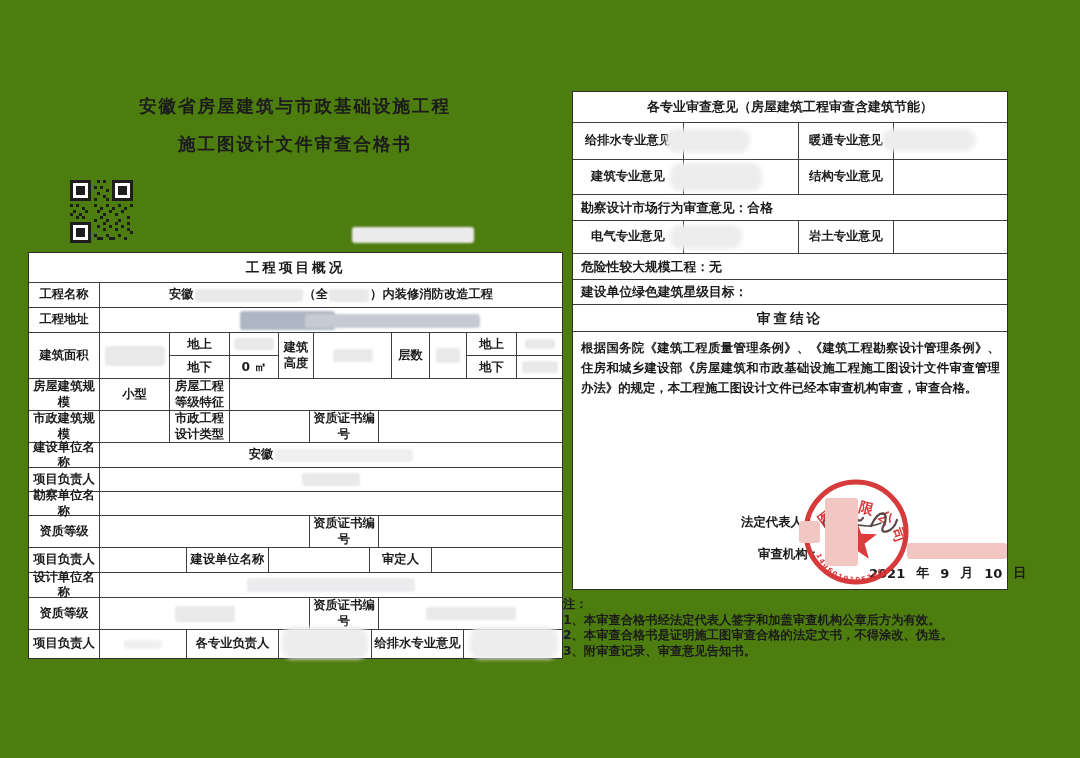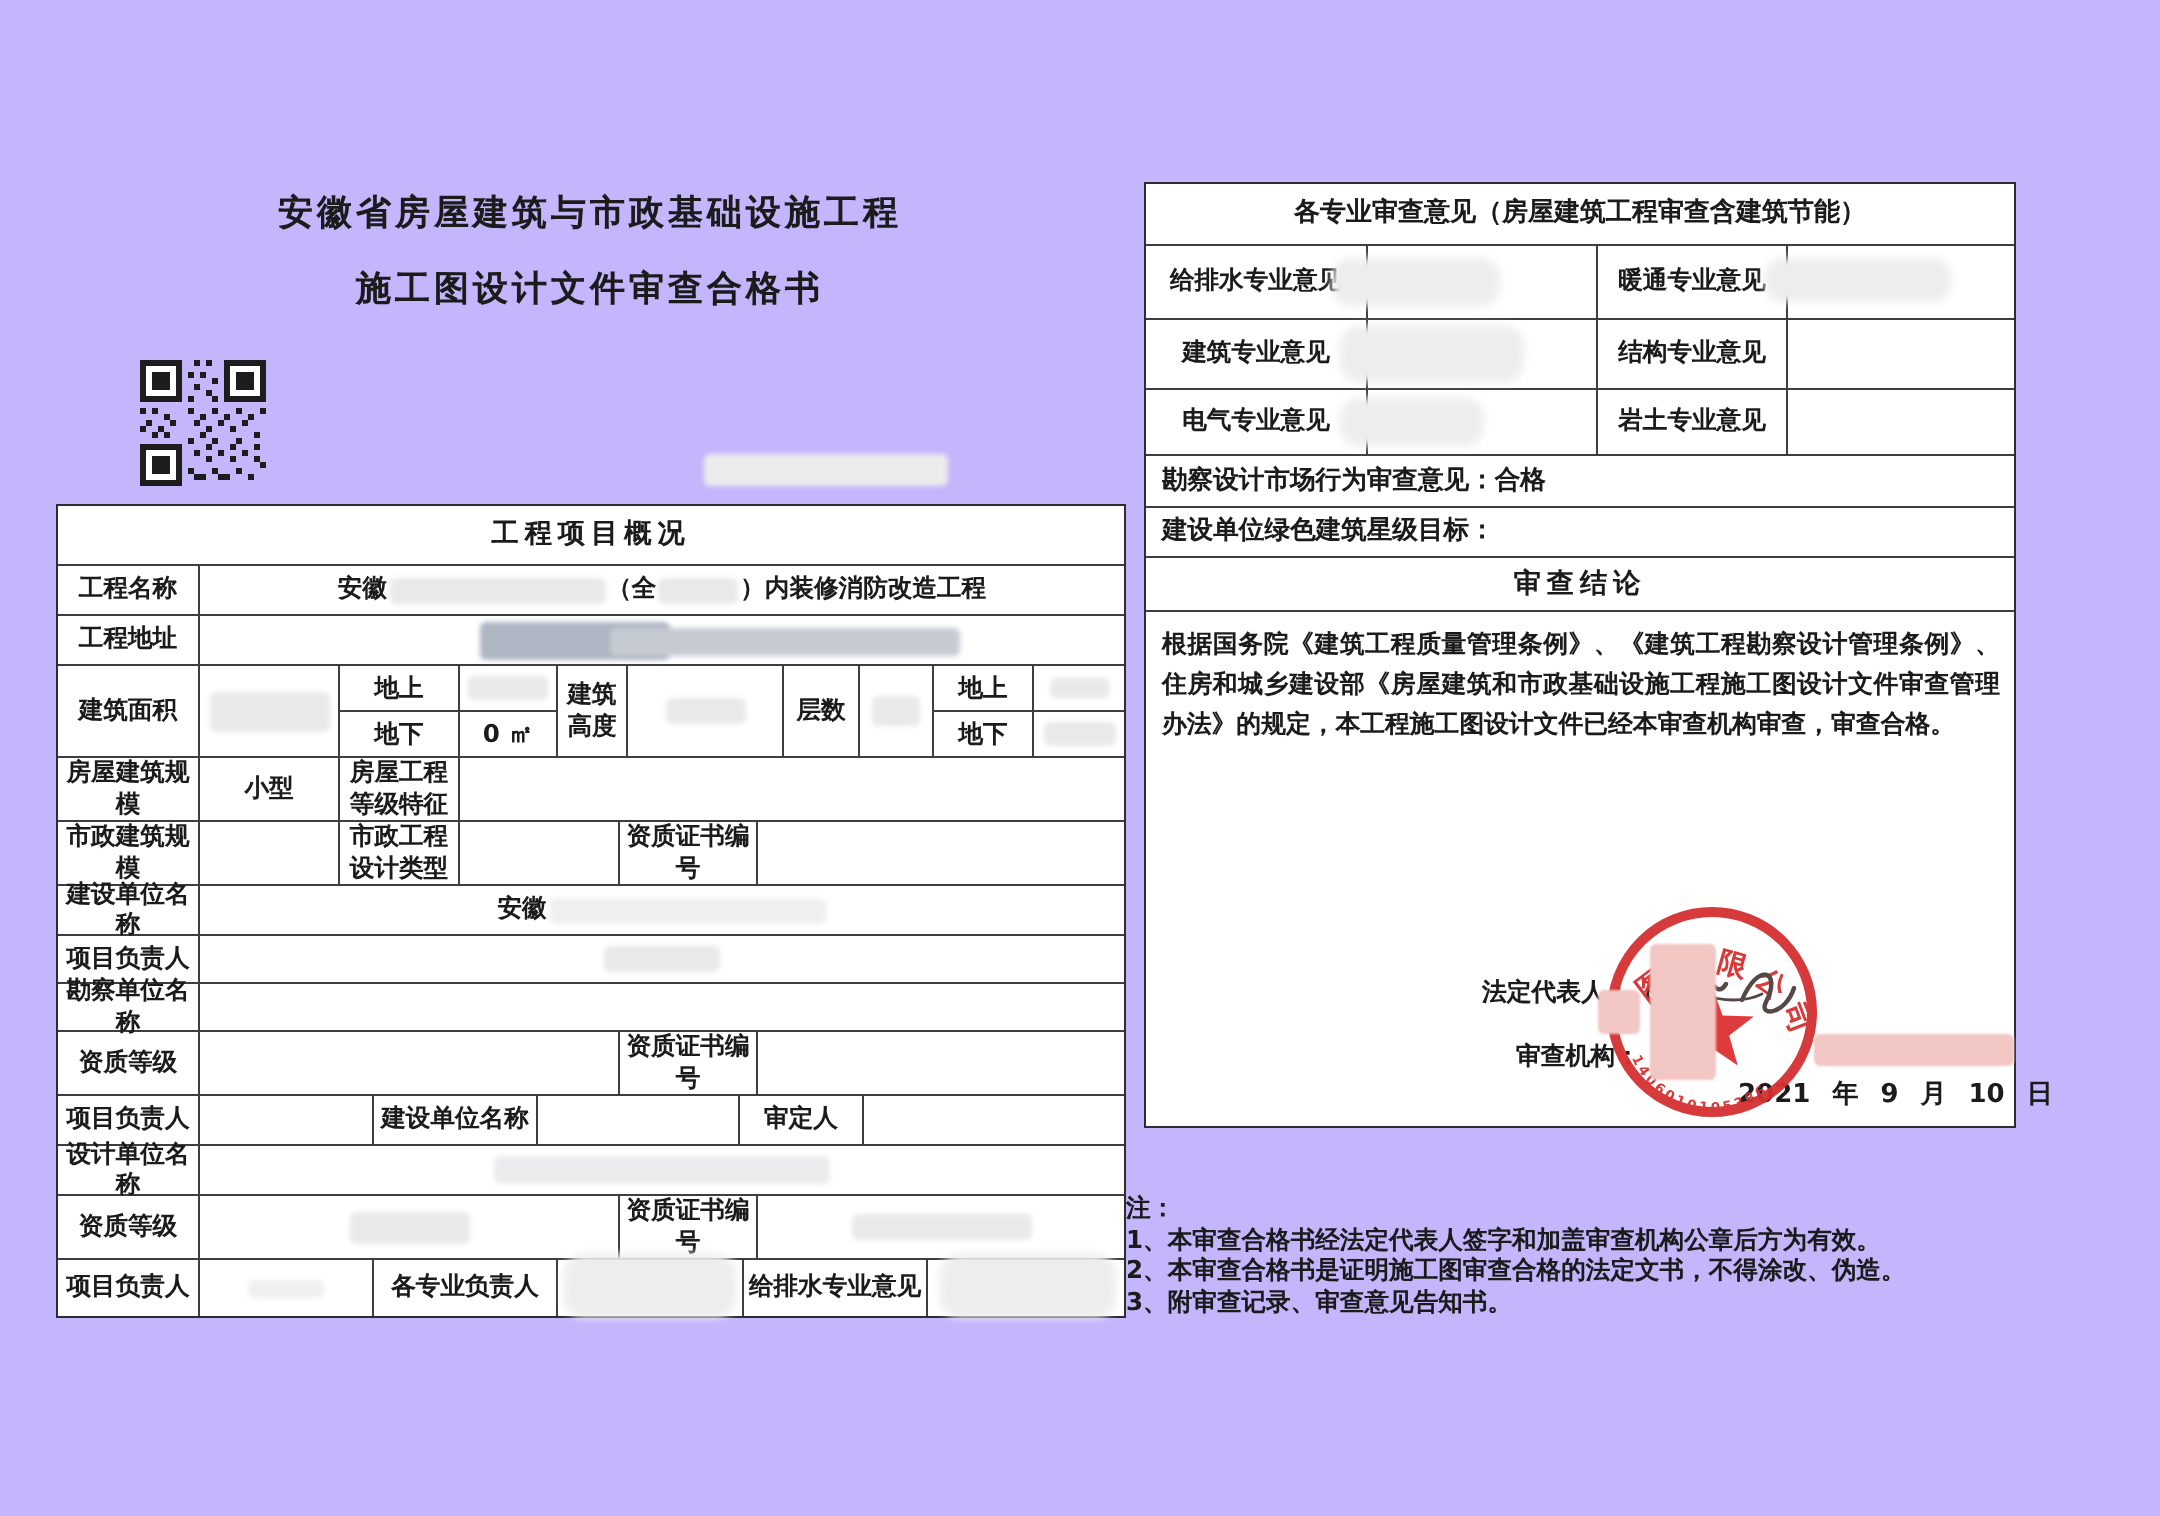--- a/index.html
+++ b/index.html
@@ -1,17 +1,17 @@
 <!DOCTYPE html>
 <html><head>
 <meta charset="utf-8">
 <style>
   html,body{margin:0;padding:0;background:#ffffff;}
   body{font-family:"DejaVu Sans","Liberation Sans",sans-serif;color:#1b1b1b;}
-  .doc{position:relative;width:1080px;height:758px;background:#c4b5fd;overflow:hidden;}
+  .doc{position:relative;width:1080px;height:758px;background:#4d7c0f;overflow:hidden;}
 
   
   .bl{display:inline-block;background:#e9e9e9;border-radius:3px;filter:blur(1.3px);vertical-align:middle;}
   .bl.dark{background:#aeb6c3;}
   .bl.mid{background:#c6cbd3;}
   .sig{position:absolute;background:#ededee;border-radius:10px;filter:blur(2px);}
   .pink{position:absolute;background:#f2c6c3;border-radius:3px;filter:blur(.6px);z-index:6;}
 
   
   .title-wrap{position:absolute;left:28px;top:94px;width:534px;text-align:center;}
@@ -248,31 +248,34 @@
 
     <div class="row" style="height:35px">
       <div class="cell first" style="width:110px">建筑专业意见</div>
       <div class="cell" style="width:115px">
         <span class="sig" style="left:-14px;top:3px;width:92px;height:28px"></span>
       </div>
       <div class="cell" style="width:95px">结构专业意见</div>
       <div class="cell" style="flex:1"></div>
     </div>
 
+    <div class="row" style="height:26px">
+      <div class="cell first left" style="flex:1;font-size:12.8px">勘察设计市场行为审查意见：合格</div>
+    </div>
+
     <div class="row" style="height:33px">
       <div class="cell first" style="width:110px">电气专业意见</div>
       <div class="cell" style="width:115px">
         <span class="sig" style="left:-14px;top:4px;width:72px;height:24px"></span>
       </div>
       <div class="cell" style="width:95px">岩土专业意见</div>
       <div class="cell" style="flex:1"></div>
     </div>
-
     <div class="row" style="height:26px">
-      <div class="cell first left" style="flex:1;font-size:12.8px">勘察设计市场行为审查意见：合格</div>
+      <div class="cell first left" style="flex:1;font-size:12.8px">危险性较大规模工程：无</div>
     </div>
     <div class="row" style="height:25px">
       <div class="cell first left" style="flex:1;font-size:12.8px">建设单位绿色建筑星级目标：</div>
     </div>
     <div class="row" style="height:27px">
       <div class="cell first" style="flex:1;font-size:13.6px;letter-spacing:3px">审查结论</div>
     </div>
 
     <div class="concl">
       <div class="concl-text">根据国务院《建筑工程质量管理条例》、《建筑工程勘察设计管理条例》、住房和城乡建设部《房屋建筑和市政基础设施工程施工图设计文件审查管理办法》的规定，本工程施工图设计文件已经本审查机构审查，审查合格。</div>

